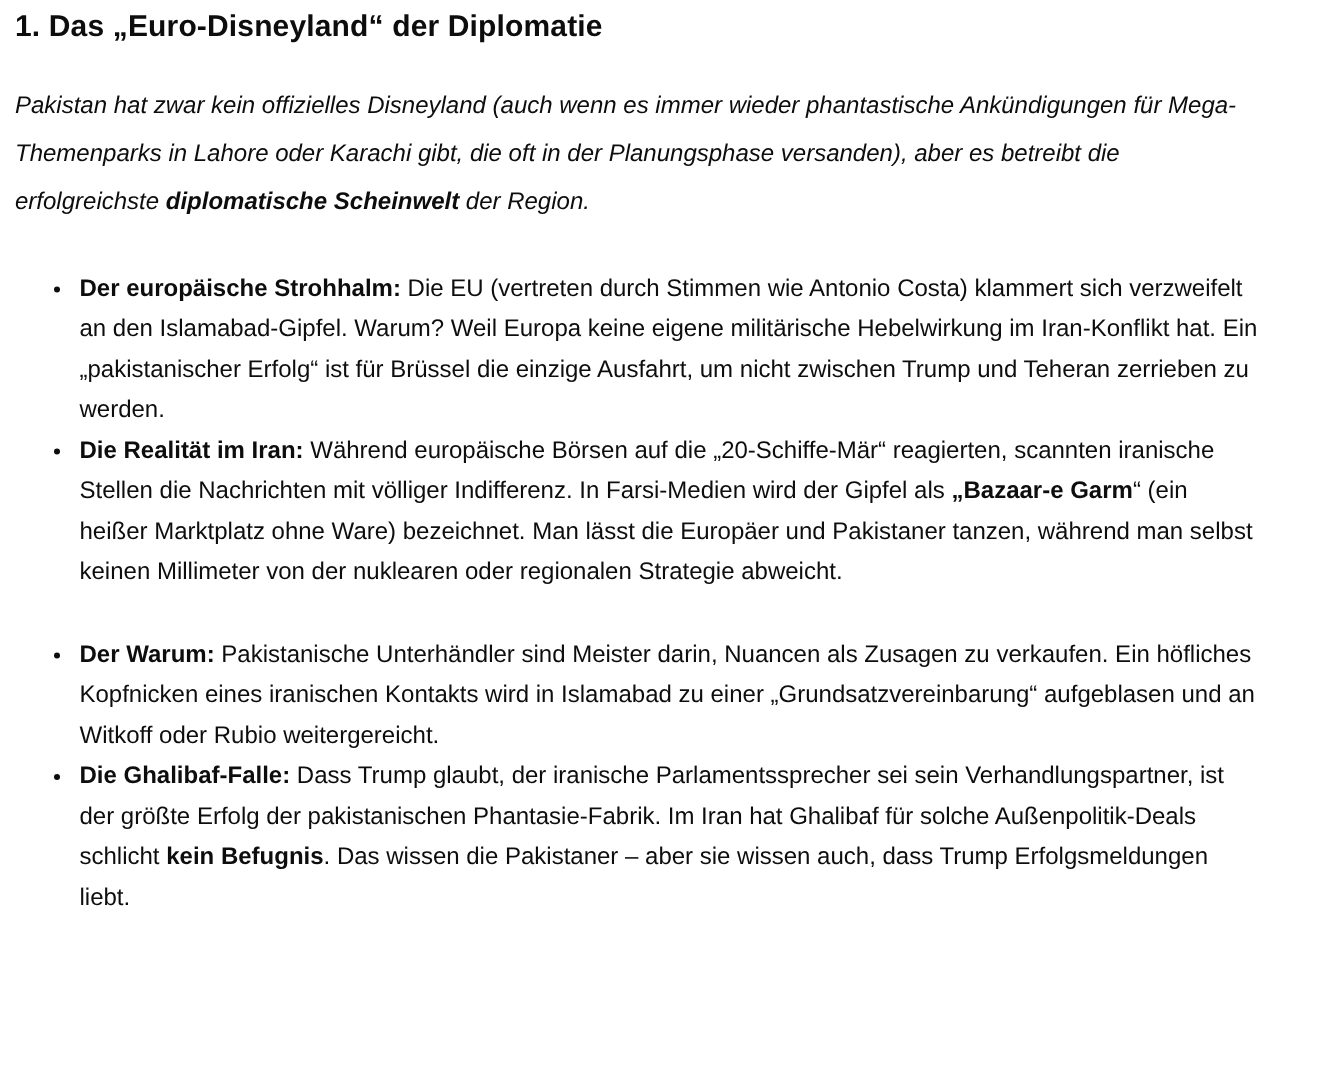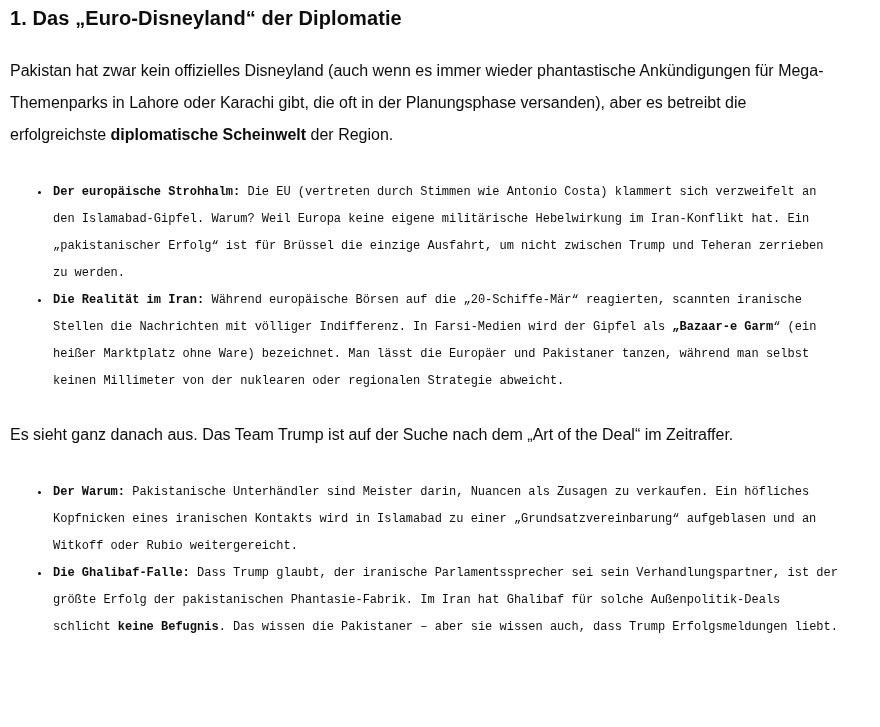--- a/index.html
+++ b/index.html
@@ -18,40 +18,39 @@
     line-height: 26px;
     font-weight: 700;
     margin: 26px 0 0 0;
     letter-spacing: 0.1px;
   }
   .heading:first-child { margin-top: 0; }
   .para {
     font-size: 16px;
     line-height: 32px;
     margin: 24px 0 0 0;
+    font-style: italic;
   }
   .bullet-list {
-    font-size: 12px;
+    font-size: 16px;
     line-height: 27px;
     margin: 28px 0 0 0;
     padding: 0 0 0 41px;
     list-style: disc outside;
-    font-family: Liberation Mono, monospace;
   }
   .bullet-list li { padding-left: 2px; }
   strong { font-weight: 700; }
 </style>
 </head>
 <body style="background: rgb(255, 255, 255); color: rgb(13, 13, 13);">
 
 <main class="doc">
     <h3 class="heading">1. Das „Euro-Disneyland“ der Diplomatie</h3>
     <p class="para"><span>Pakistan hat zwar kein offizielles Disneyland (auch wenn es immer wieder phantastische Ankündigungen für Mega-Themenparks in Lahore oder Karachi gibt, die oft in der Planungsphase versanden), aber es betreibt die erfolgreichste </span><strong>diplomatische Scheinwelt</strong><span> der Region.</span></p>
     <ul class="bullet-list">
       <li><strong>Der europäische Strohhalm:</strong><span> Die EU (vertreten durch Stimmen wie Antonio Costa) klammert sich verzweifelt an den Islamabad-Gipfel. Warum? Weil Europa keine eigene militärische Hebelwirkung im Iran-Konflikt hat. Ein „pakistanischer Erfolg“ ist für Brüssel die einzige Ausfahrt, um nicht zwischen Trump und Teheran zerrieben zu werden.</span></li>
       <li><strong>Die Realität im Iran:</strong><span> Während europäische Börsen auf die „20-Schiffe-Mär“ reagierten, scannten iranische Stellen die Nachrichten mit völliger Indifferenz. In Farsi-Medien wird der Gipfel als </span><strong>„Bazaar-e Garm</strong><span>“ (ein heißer Marktplatz ohne Ware) bezeichnet. Man lässt die Europäer und Pakistaner tanzen, während man selbst keinen Millimeter von der nuklearen oder regionalen Strategie abweicht.</span></li>
     </ul>
-    <p class="para"><span>Es sieht ganz danach aus. Das Team Trump ist auf der Suche nach dem „Art of the Deal“ im Zeitraffer.</span></p>
     <ul class="bullet-list">
       <li><strong>Der Warum:</strong><span> Pakistanische Unterhändler sind Meister darin, Nuancen als Zusagen zu verkaufen. Ein höfliches Kopfnicken eines iranischen Kontakts wird in Islamabad zu einer „Grundsatzvereinbarung“ aufgeblasen und an Witkoff oder Rubio weitergereicht.</span></li>
-      <li><strong>Die Ghalibaf-Falle:</strong><span> Dass Trump glaubt, der iranische Parlamentssprecher sei sein Verhandlungspartner, ist der größte Erfolg der pakistanischen Phantasie-Fabrik. Im Iran hat Ghalibaf für solche Außenpolitik-Deals schlicht </span><strong>keine Befugnis</strong><span>. Das wissen die Pakistaner – aber sie wissen auch, dass Trump Erfolgsmeldungen liebt.</span></li>
+      <li><strong>Die Ghalibaf-Falle:</strong><span> Dass Trump glaubt, der iranische Parlamentssprecher sei sein Verhandlungspartner, ist der größte Erfolg der pakistanischen Phantasie-Fabrik. Im Iran hat Ghalibaf für solche Außenpolitik-Deals schlicht </span><strong>kein Befugnis</strong><span>. Das wissen die Pakistaner – aber sie wissen auch, dass Trump Erfolgsmeldungen liebt.</span></li>
     </ul>
   </main>
 
 </body></html>

